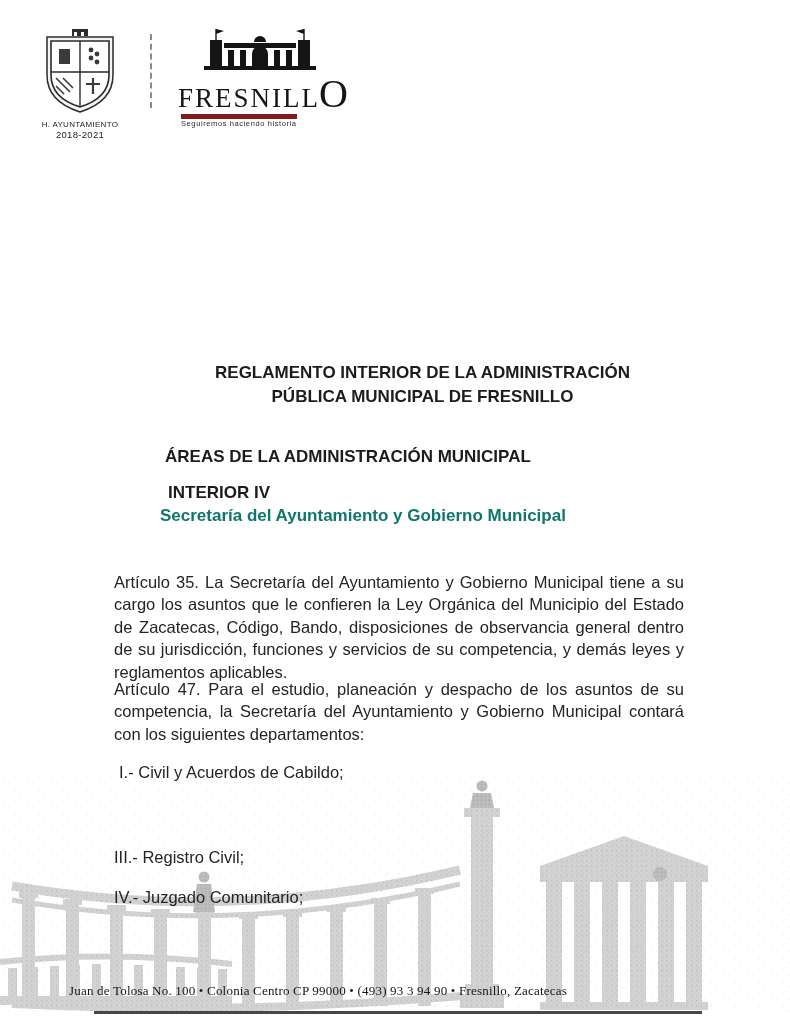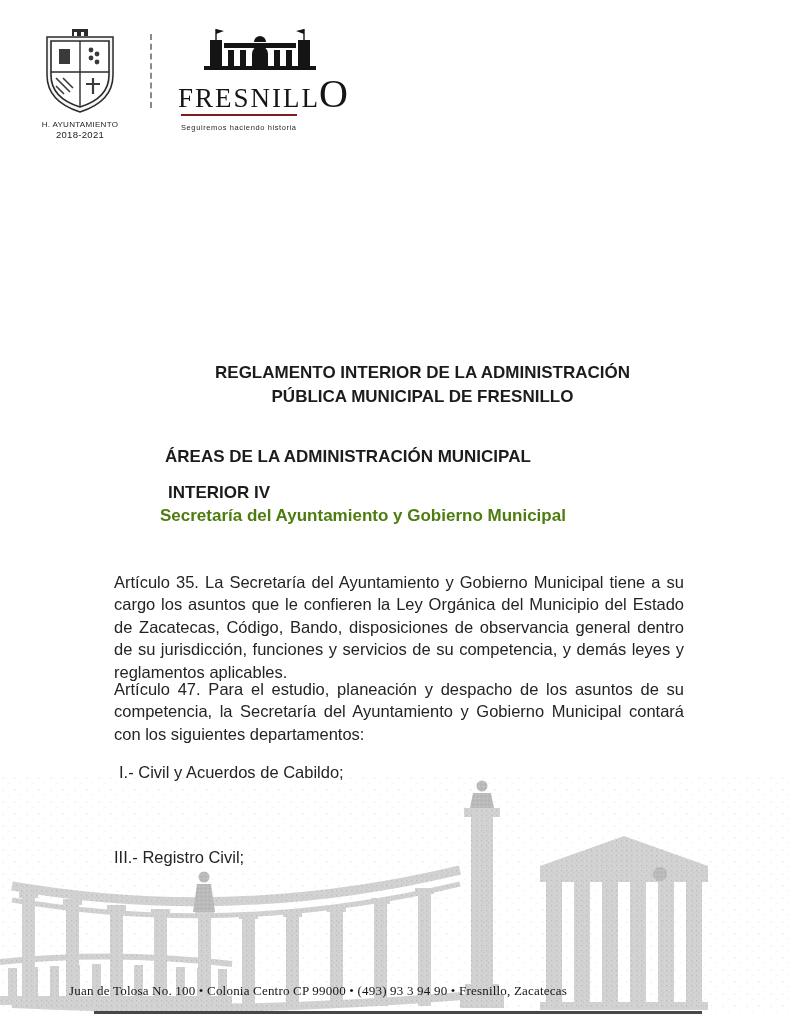--- a/index.html
+++ b/index.html
@@ -17,28 +17,28 @@
   .header{position:absolute;top:26px;left:38px;display:flex;align-items:flex-start;}
   .crest-block{width:84px;text-align:center;}
   .crest-caption{font-size:8px;line-height:10px;color:#1c1c1c;letter-spacing:.3px;margin-top:2px;}
   .crest-caption .yrs{font-size:9.5px;}
   .header-divider{margin-left:28px;margin-top:8px;height:74px;border-left:2px dashed #8a8a8a;}
   .logo-block{margin-left:26px;display:flex;flex-direction:column;align-items:flex-start;}
   .logo-icon{margin-left:18px;}
   .wordmark{display:flex;align-items:baseline;font-family:"Liberation Serif", serif;color:#151515;margin-top:-2px;}
   .wordmark-main{font-size:27px;letter-spacing:2px;}
   .wordmark-o{font-size:40px;margin-left:-1px;}
-  .tagline{font-size:7.5px;letter-spacing:.6px;color:#2a2a2a;margin-top:-3px;margin-left:3px;border-top:2px solid #7f1d1d;padding-top:7px;}
+  .tagline{font-size:7.5px;letter-spacing:.6px;color:#2a2a2a;margin-top:-3px;margin-left:3px;border-top:5px solid #7f1d1d;padding-top:0;}
 
   
   .doc-title{position:absolute;top:361px;left:0;width:790px;box-sizing:border-box;padding-left:55px;
     text-align:center;font-weight:bold;font-size:17px;line-height:24px;color:#1c1c1c;}
   .section-heading{position:absolute;top:447px;left:165px;font-weight:bold;font-size:17px;color:#1c1c1c;}
   .chapter-heading{position:absolute;top:483px;left:168px;font-weight:bold;font-size:17px;color:#1c1c1c;}
-  .chapter-subtitle{position:absolute;top:506px;left:160px;font-weight:bold;font-size:17px;color:#4d7c0f;}
+  .chapter-subtitle{position:absolute;top:506px;left:160px;font-weight:bold;font-size:17px;color:#0f766e;}
   .para{position:absolute;left:114px;width:570px;font-size:16.5px;line-height:22.4px;
     text-align:justify;color:#242424;margin:0;}
   .para-35{top:547px;margin-top:24px;}
   .para-36{top:678px;}
   .list-item{position:absolute;font-size:16.5px;color:#242424;}
   .li-1{top:763px;left:119px;}
   .li-2{top:806px;left:114px;}
   .li-3{top:848px;left:114px;}
   .li-4{top:888px;left:114px;}
 
@@ -201,18 +201,19 @@
 
     <div class="section-heading">ÁREAS DE LA ADMINISTRACIÓN MUNICIPAL</div>
     <div class="chapter-heading">INTERIOR IV</div>
     <div class="chapter-subtitle">Secretaría del Ayuntamiento y Gobierno Municipal</div>
 
     <p class="para para-35">Artículo 35. La Secretaría del Ayuntamiento y Gobierno Municipal tiene a su cargo los asuntos que le confieren la Ley Orgánica del Municipio del Estado de Zacatecas, Código, Bando, disposiciones de observancia general dentro de su jurisdicción, funciones y servicios de su competencia, y demás leyes y reglamentos aplicables.</p>
     <p class="para para-36">Artículo 47. Para el estudio, planeación y despacho de los asuntos de su competencia, la Secretaría del Ayuntamiento y Gobierno Municipal contará con los siguientes departamentos:</p>
 
     <div class="list-item li-1">I.- Civil y Acuerdos de Cabildo;</div>
     <div class="list-item li-3">III.- Registro Civil;</div>
+    <div class="list-item li-4">IV.- Juzgado Comunitario;</div>
 
     <div class="footer-address">Juan de Tolosa No. 100 • Colonia Centro CP 99000 • (493) 93 3 94 90 • Fresnillo, Zacatecas</div>
   </div>
 
   <div class="footer-rule"></div>
 </div>
 
 </body></html>

